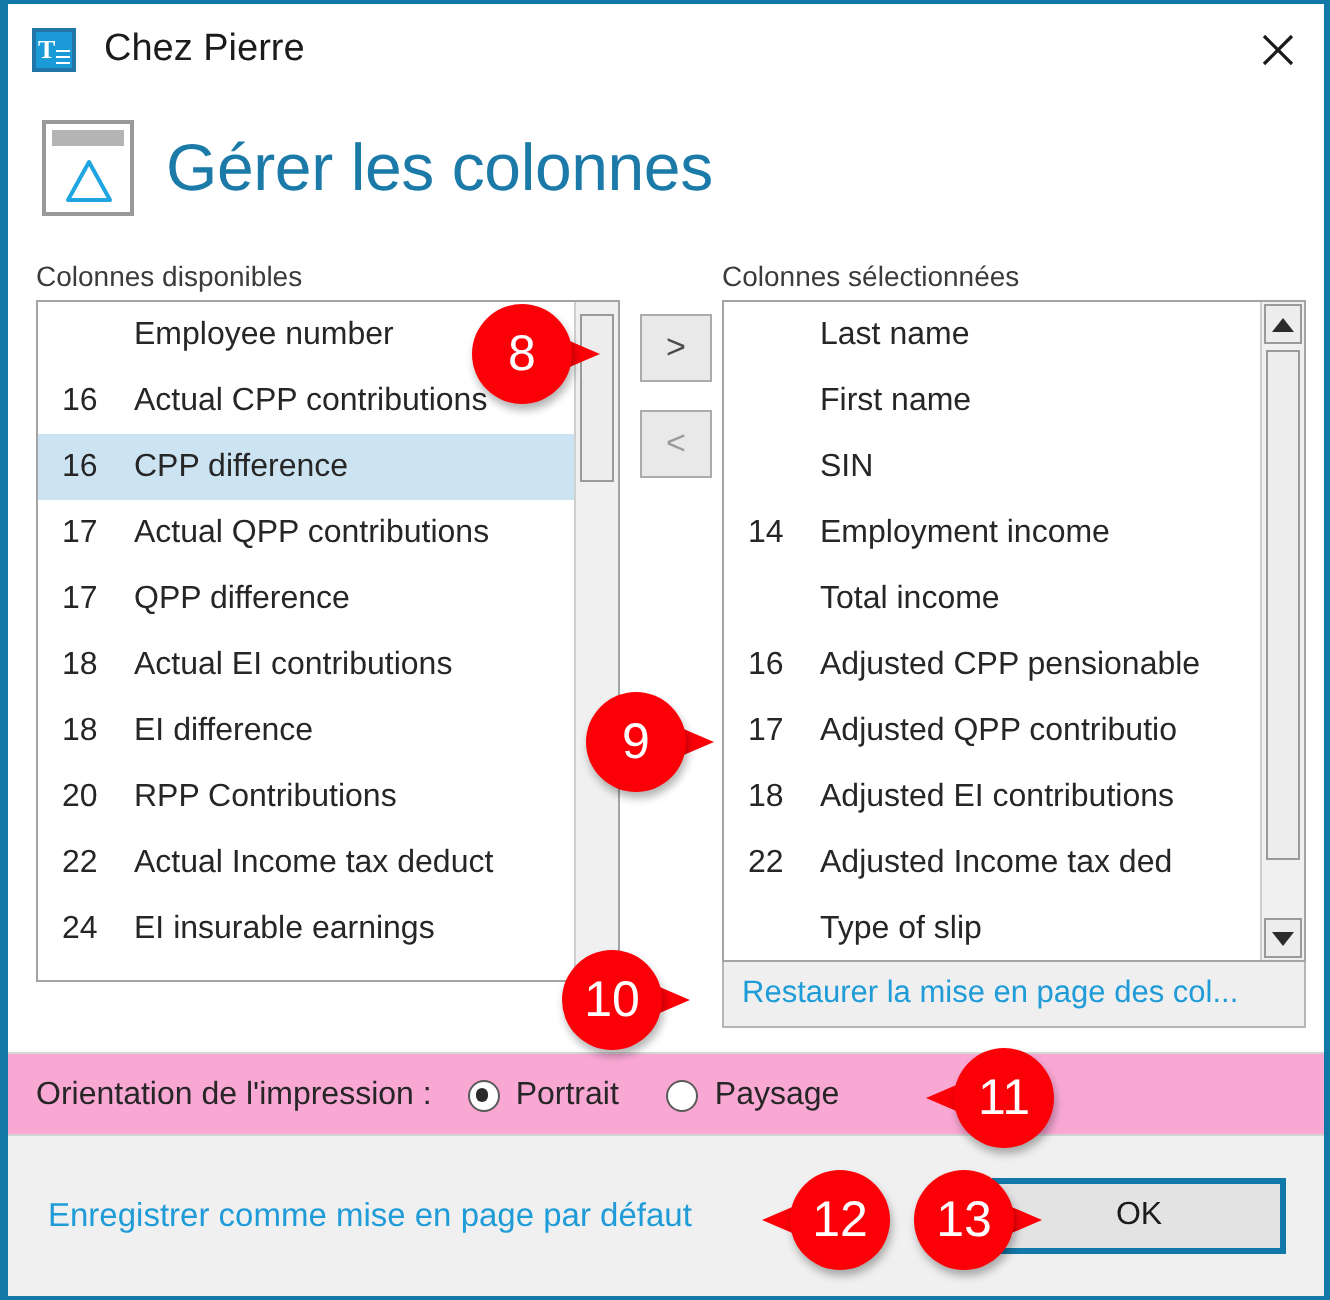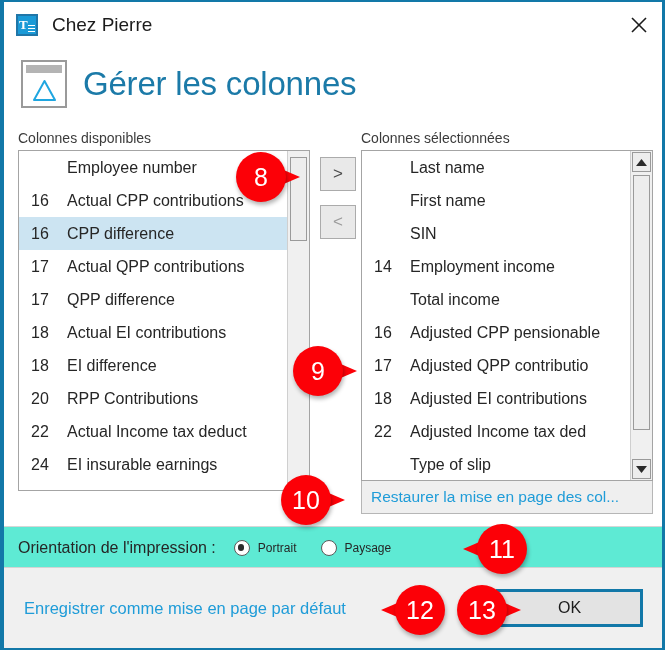--- a/index.html
+++ b/index.html
@@ -249,21 +249,21 @@
     cursor: pointer;
   }
 
   
   .orient-row {
     position: absolute;
     left: 0; top: 524px;
     width: 658px; height: 42px;
     display: flex;
     align-items: center;
-    background: #5eead4;
+    background: #f9a8d4;
     border-top: 1px solid #d6d6d6;
   }
   .orient-label {
     margin-left: 14px;
     font-size: 16px;
     color: #262626;
   }
   .radio-group {
     display: flex;
     align-items: center;
@@ -287,21 +287,21 @@
   .radio-item.checked .radio-dot::after {
     content: "";
     position: absolute;
     left: 3px; top: 3px;
     width: 6.5px; height: 6.5px;
     border-radius: 50%;
     background: #2b2b2b;
   }
   .radio-text {
     margin-left: 8px;
-    font-size: 12px;
+    font-size: 16px;
     color: #262626;
   }
 
   
   .footer {
     position: absolute;
     left: 0; bottom: 0;
     width: 658px;
     height: 80px;
     background: #f0f0f0;

